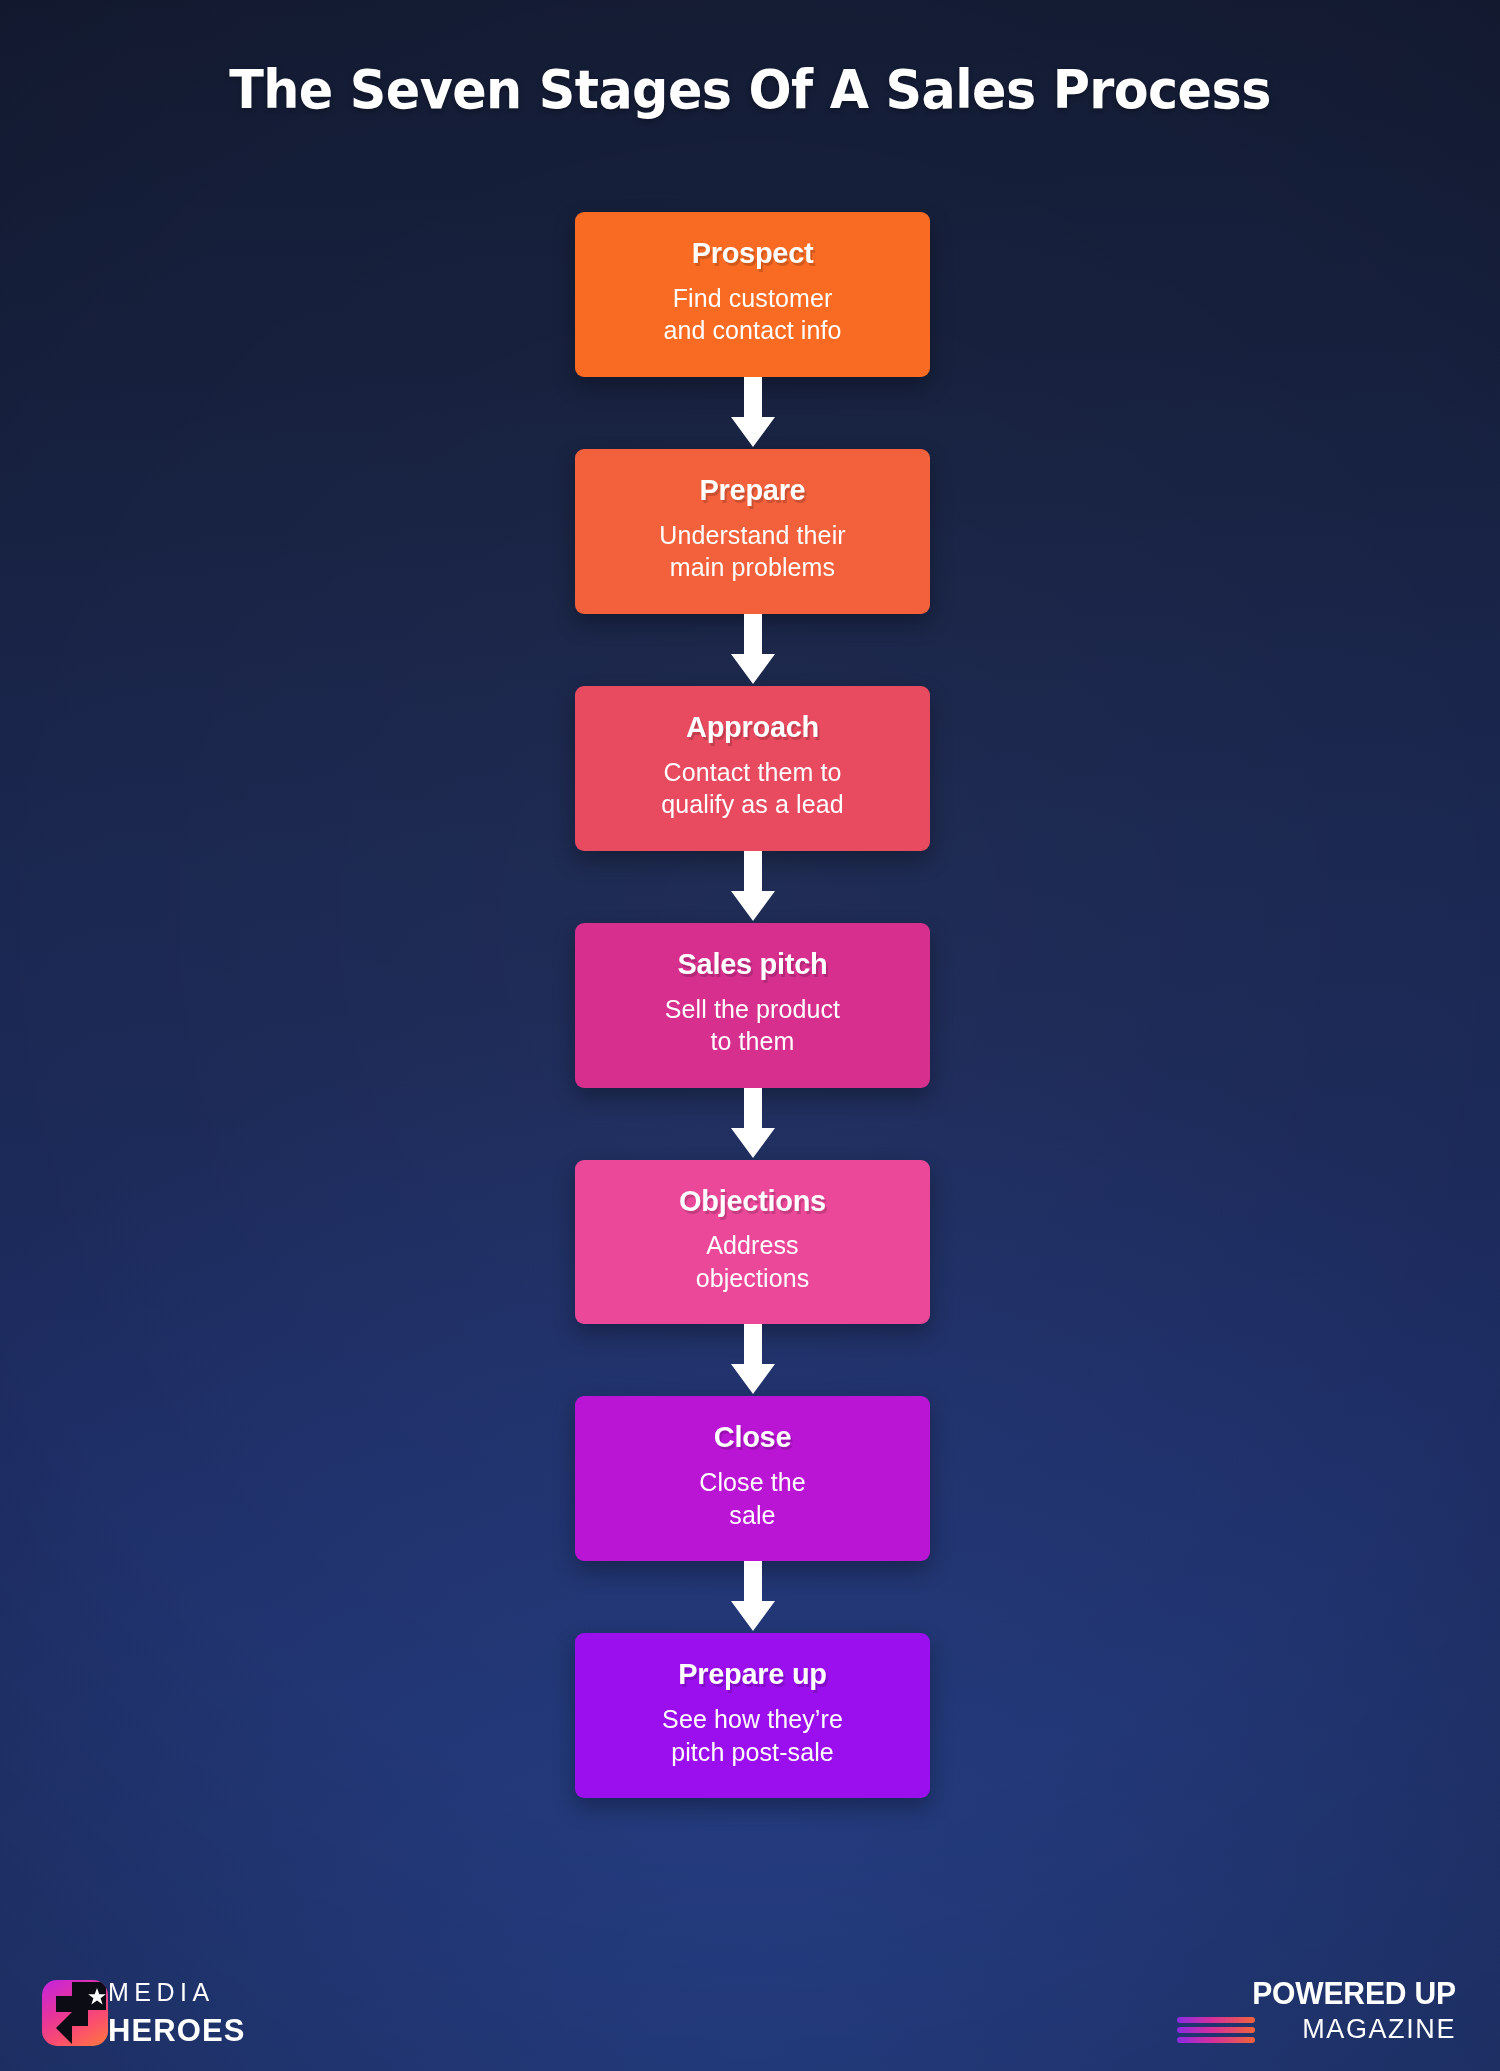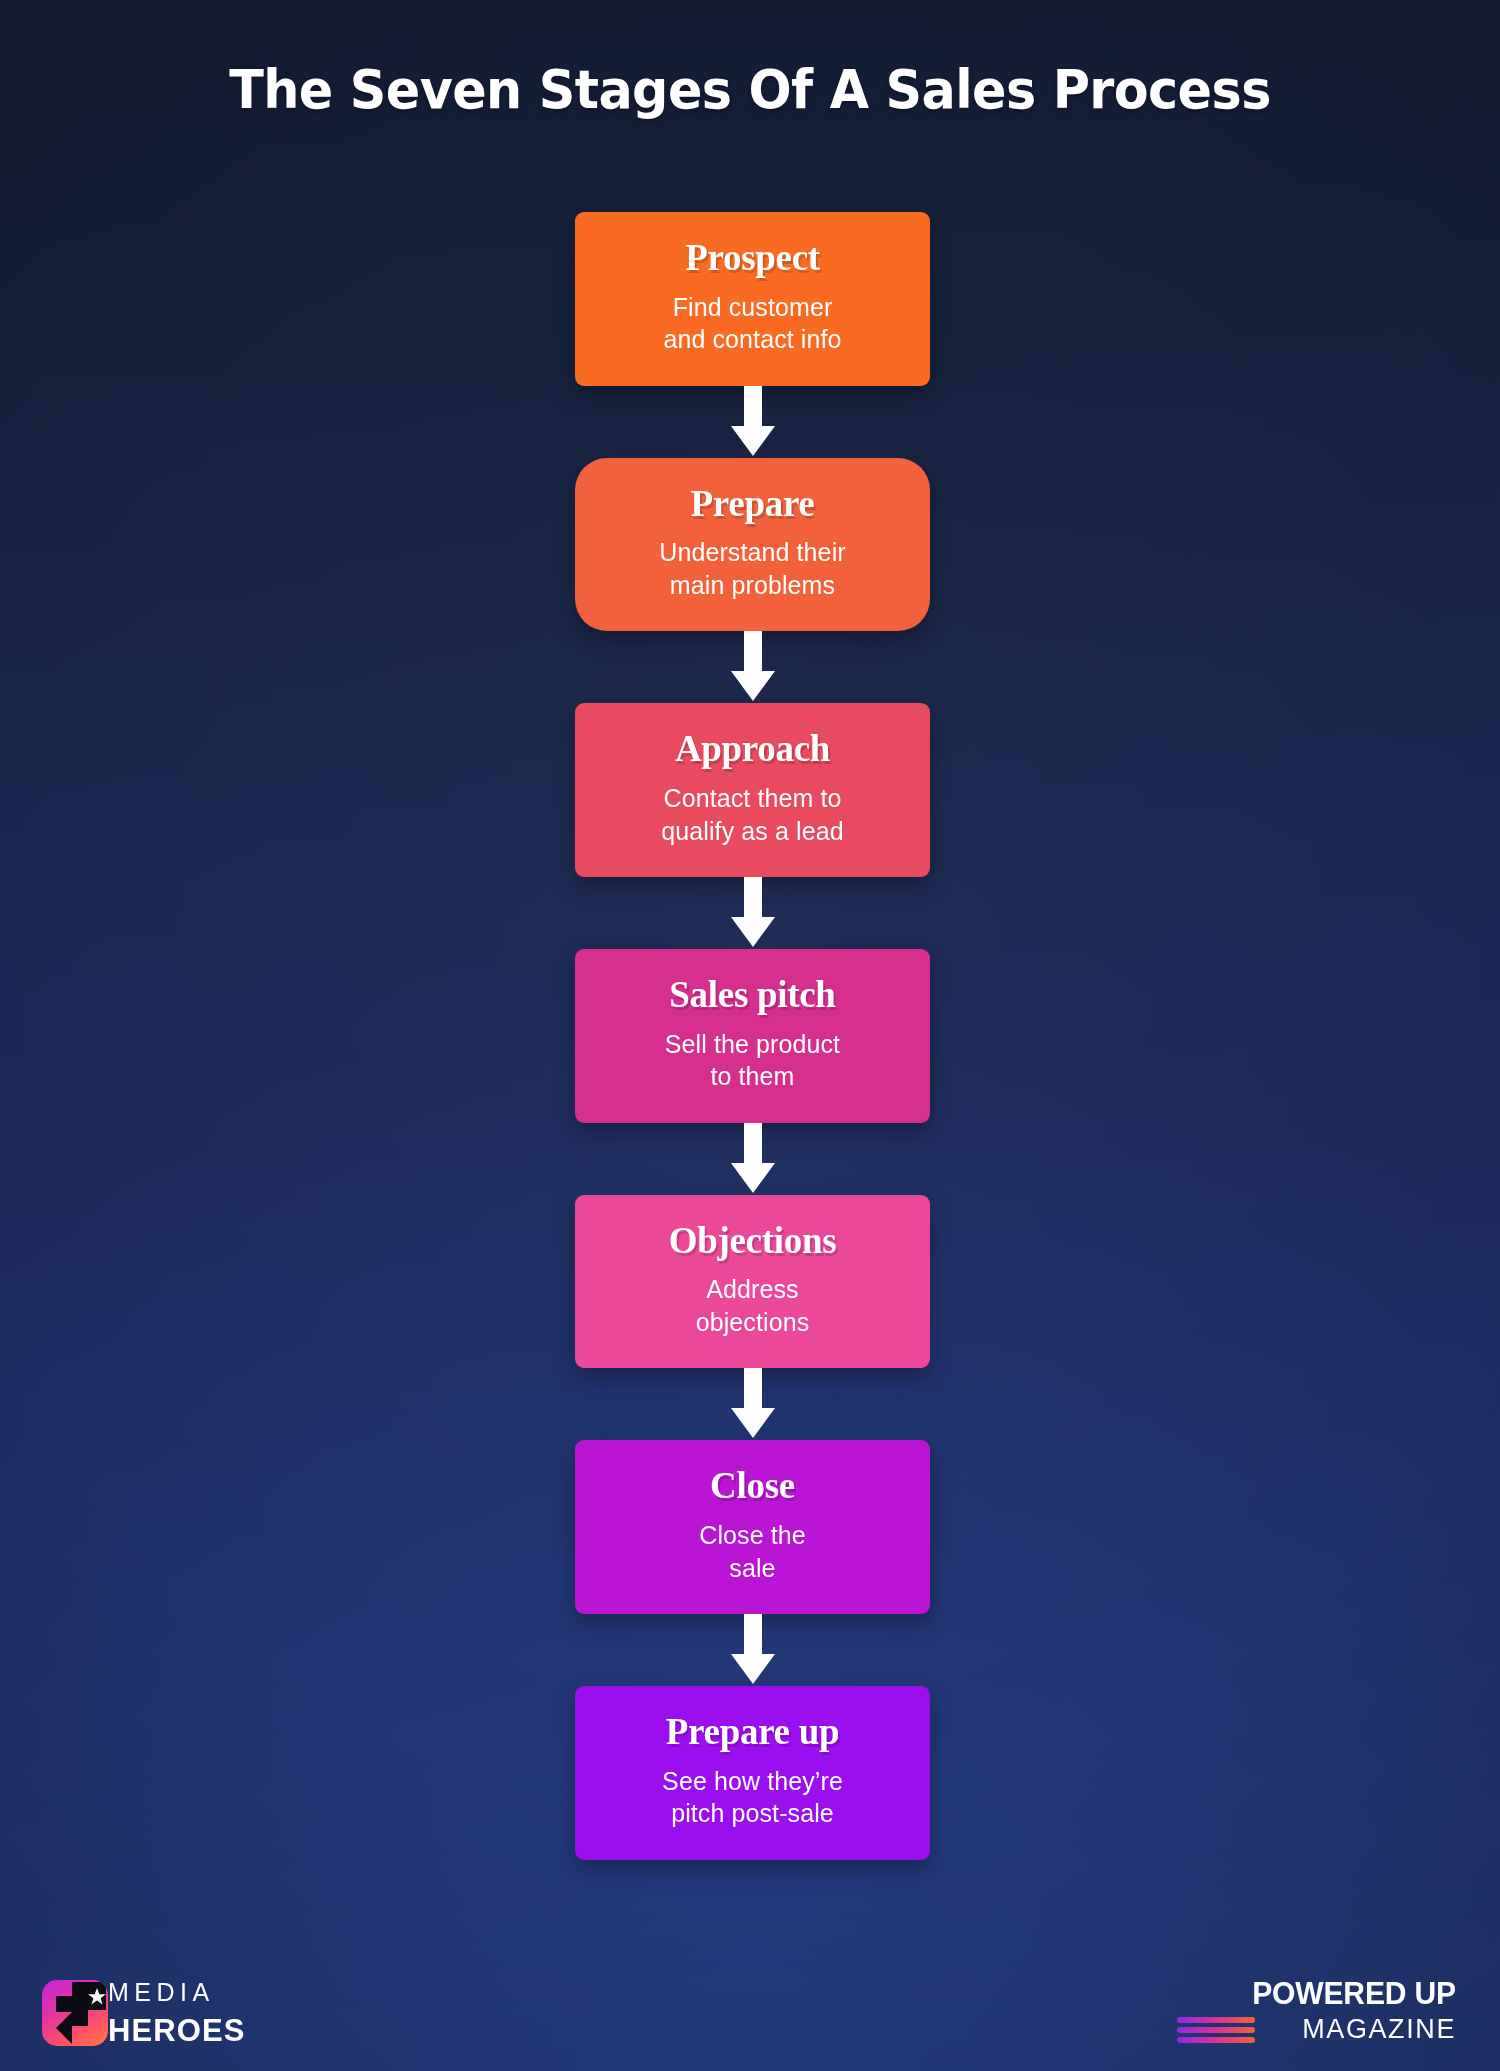--- a/index.html
+++ b/index.html
@@ -49,23 +49,23 @@
   .stage{
     width:355px;
     border-radius:9px;
     padding:26px 18px 30px 18px;
     text-align:center;
     box-shadow:0 10px 22px rgba(0,0,0,0.30);
     position:relative;
   }
   .stage-title{
     color:#ffffff;
-    font-family:Liberation Serif, serif;
+    font-family:Liberation Sans, sans-serif;
     font-weight:700;
-    font-size:37px;
+    font-size:29px;
     letter-spacing:-0.3px;
     line-height:1.1;
     text-shadow:2px 3px 0 rgba(0,0,0,0.16);
     margin-bottom:12px;
   }
   .stage-desc{
     color:#ffffff;
     font-family:"Liberation Sans", sans-serif;
     font-weight:400;
     font-size:25px;
@@ -157,21 +157,21 @@
     <div class="stage" style="background: rgb(249, 106, 34);">
       <div class="stage-title">Prospect</div>
       <div class="stage-desc">Find customer
 and contact info</div>
     </div>
     <div class="arrow">
       <svg width="46" height="72" viewBox="0 0 46 72">
         <polygon points="14,0 32,0 32,40 45,40 23,70 1,40 14,40" fill="#ffffff"></polygon>
       </svg>
     </div>
-    <div class="stage" style="background: rgb(242, 96, 60); border-radius: 32px;">
+    <div class="stage" style="background: rgb(242, 96, 60);">
       <div class="stage-title">Prepare</div>
       <div class="stage-desc">Understand their
 main problems</div>
     </div>
     <div class="arrow">
       <svg width="46" height="72" viewBox="0 0 46 72">
         <polygon points="14,0 32,0 32,40 45,40 23,70 1,40 14,40" fill="#ffffff"></polygon>
       </svg>
     </div>
     <div class="stage" style="background: rgb(232, 74, 95);">

